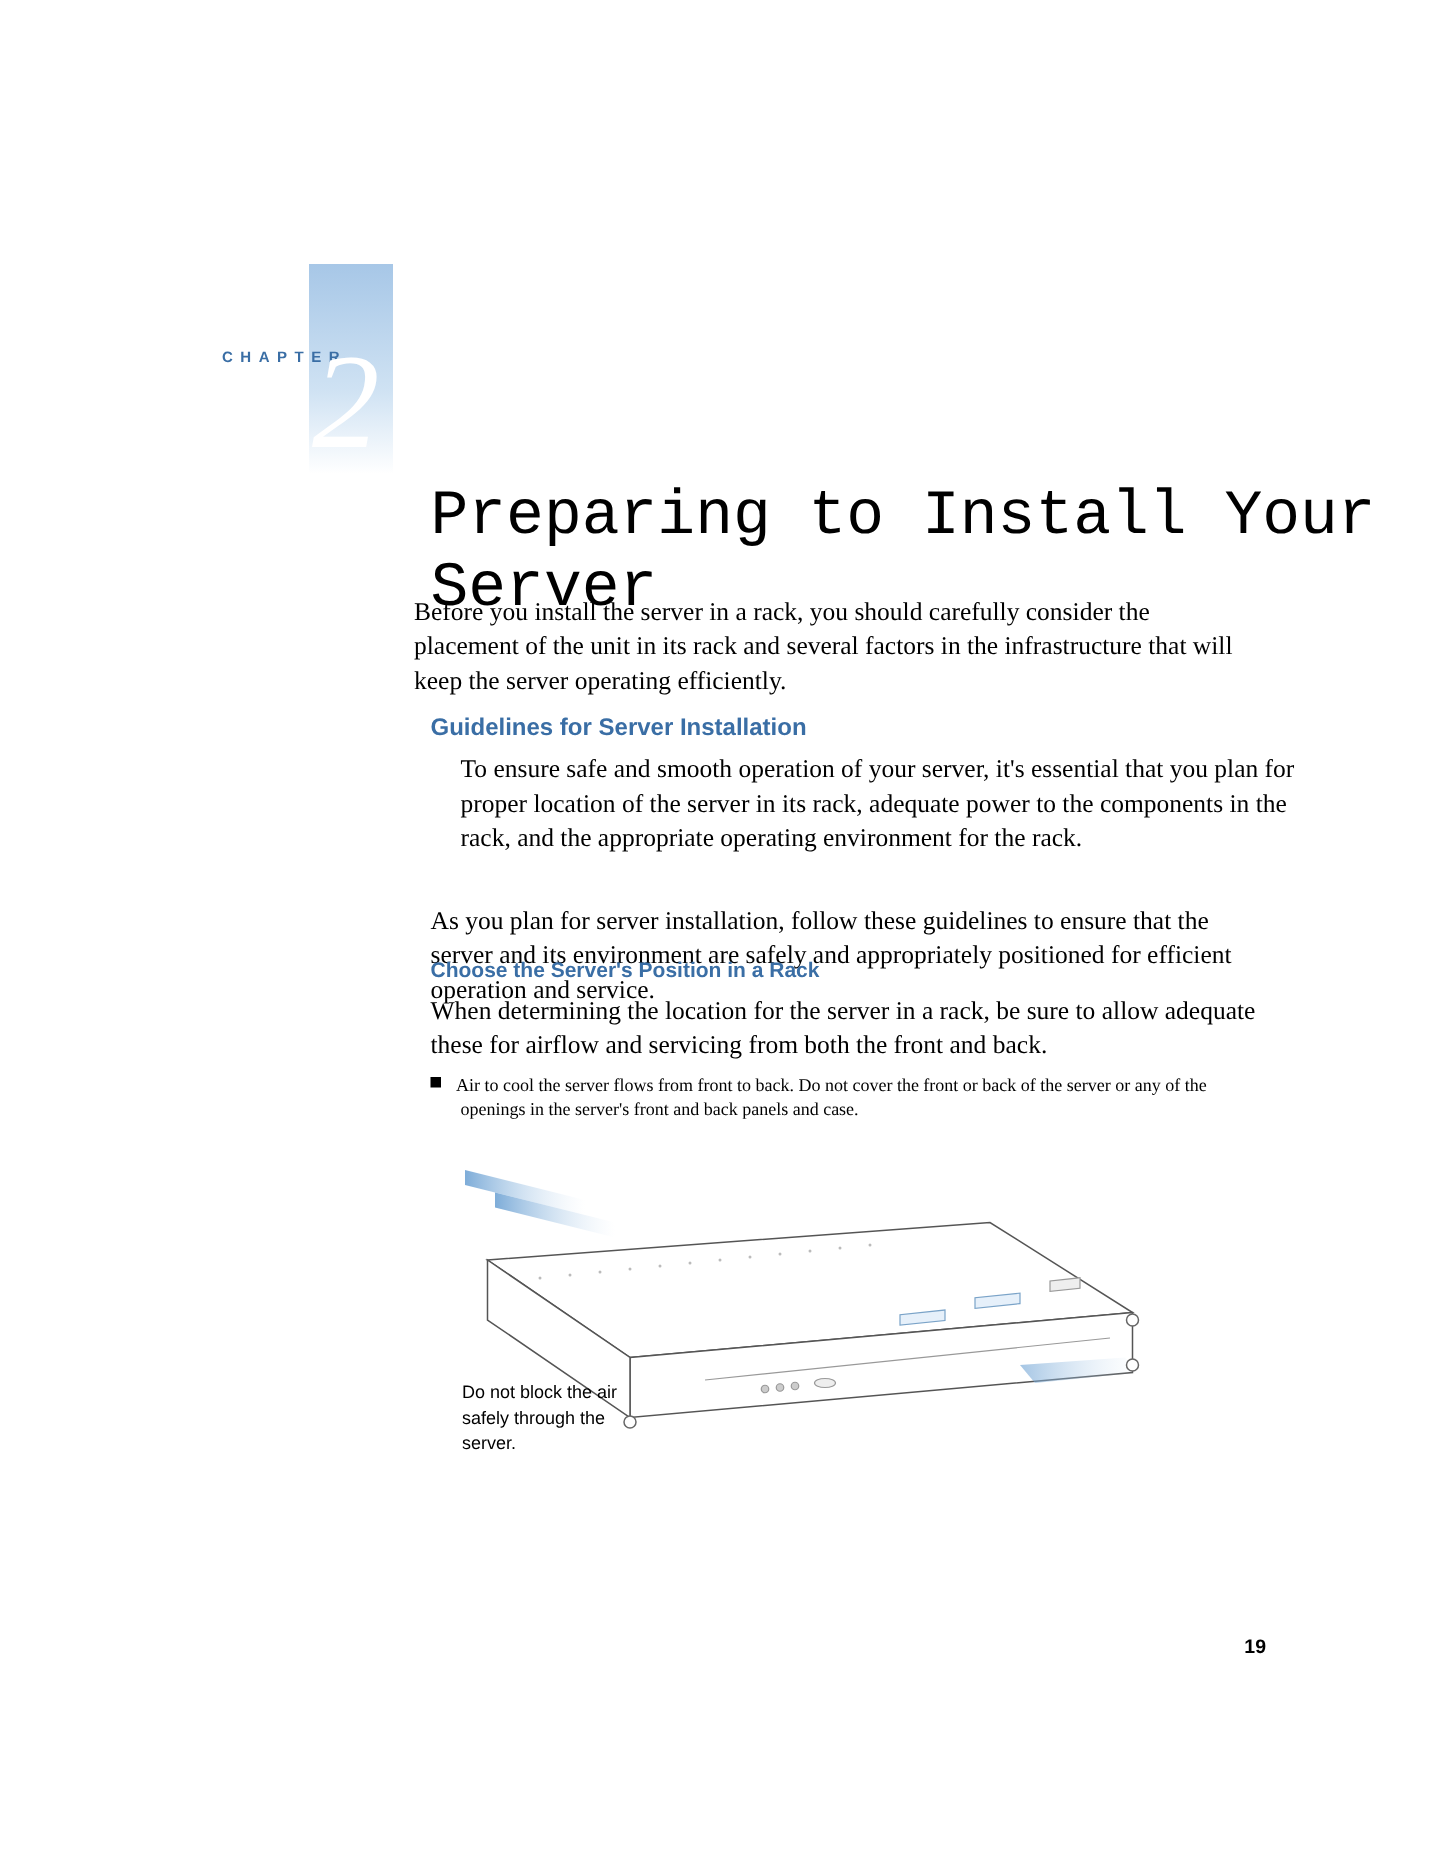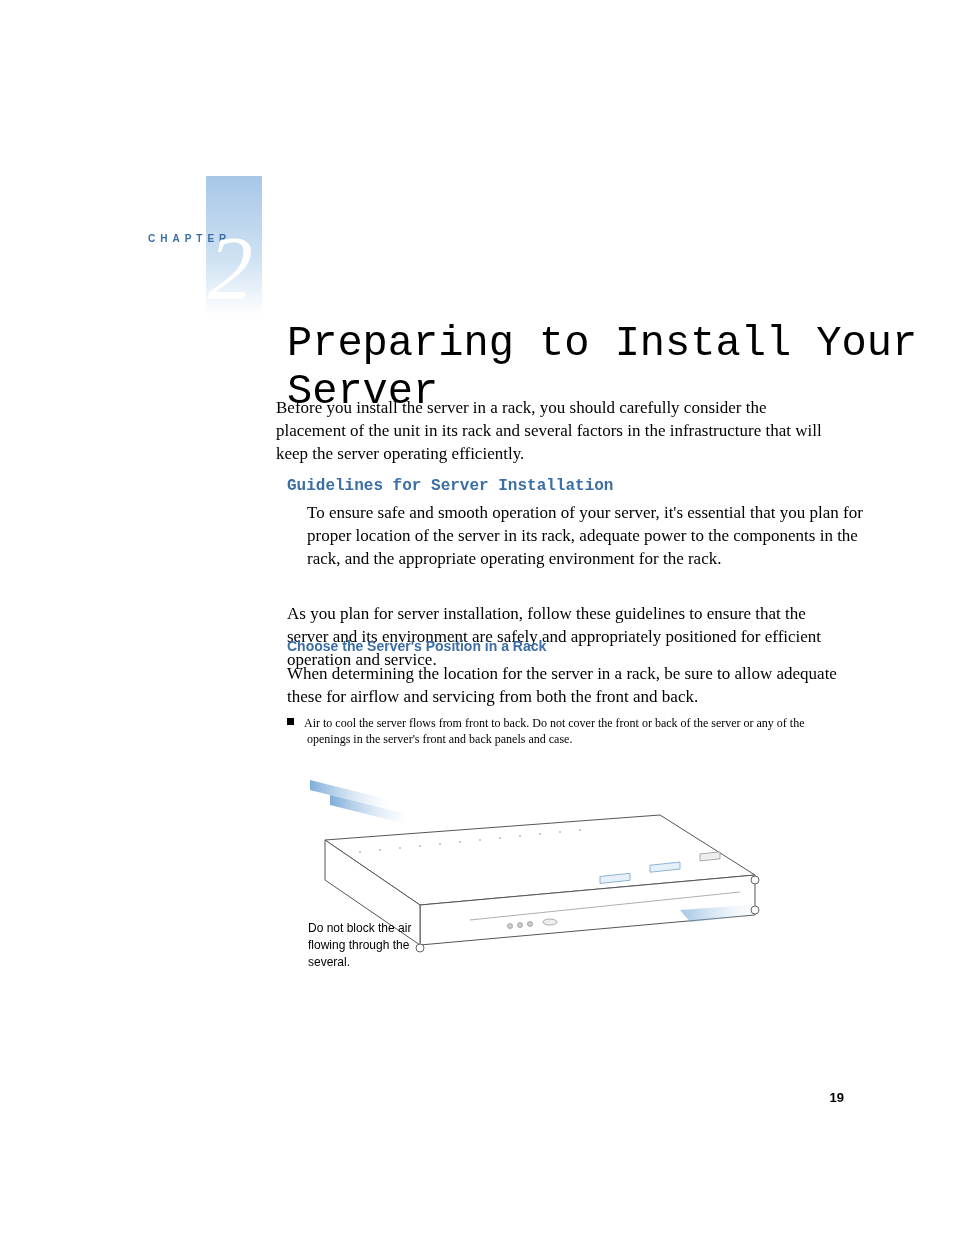--- a/index.html
+++ b/index.html
@@ -54,21 +54,21 @@
     position: absolute;
     left: 276px;
     top: 397px;
     width: 556px;
     font-size: 17px;
     line-height: 1.35;
   }
   .h2 {
     position: absolute;
     left: 287px;
-    font-family: Liberation Mono, monospace;
+    font-family: Liberation Sans, sans-serif;
     font-weight: bold;
     font-size: 16px;
     color: #3a6ea5;
   }
   .h2.a { top: 477px; }
   .p1 {
     position: absolute;
     left: 287px;
     top: 502px;
     width: 556px;
@@ -225,15 +225,15 @@
   </g>
 
   <polygon points="380,130 450,125 460,135 390,142" fill="url(#air)" opacity="0.7"></polygon>
 
   <circle cx="455" cy="100" r="4" fill="#fff" stroke="#666"></circle>
   <circle cx="455" cy="130" r="4" fill="#fff" stroke="#666"></circle>
   <circle cx="120" cy="168" r="4" fill="#fff" stroke="#666"></circle>
 </svg>
 </div>
 
-<div class="fig-caption">Do not block the air flowing through the several.</div>
+<div class="fig-caption">Do not block the air safely through the server.</div>
 
 <div class="page-number">19</div>
 
 </body></html>

